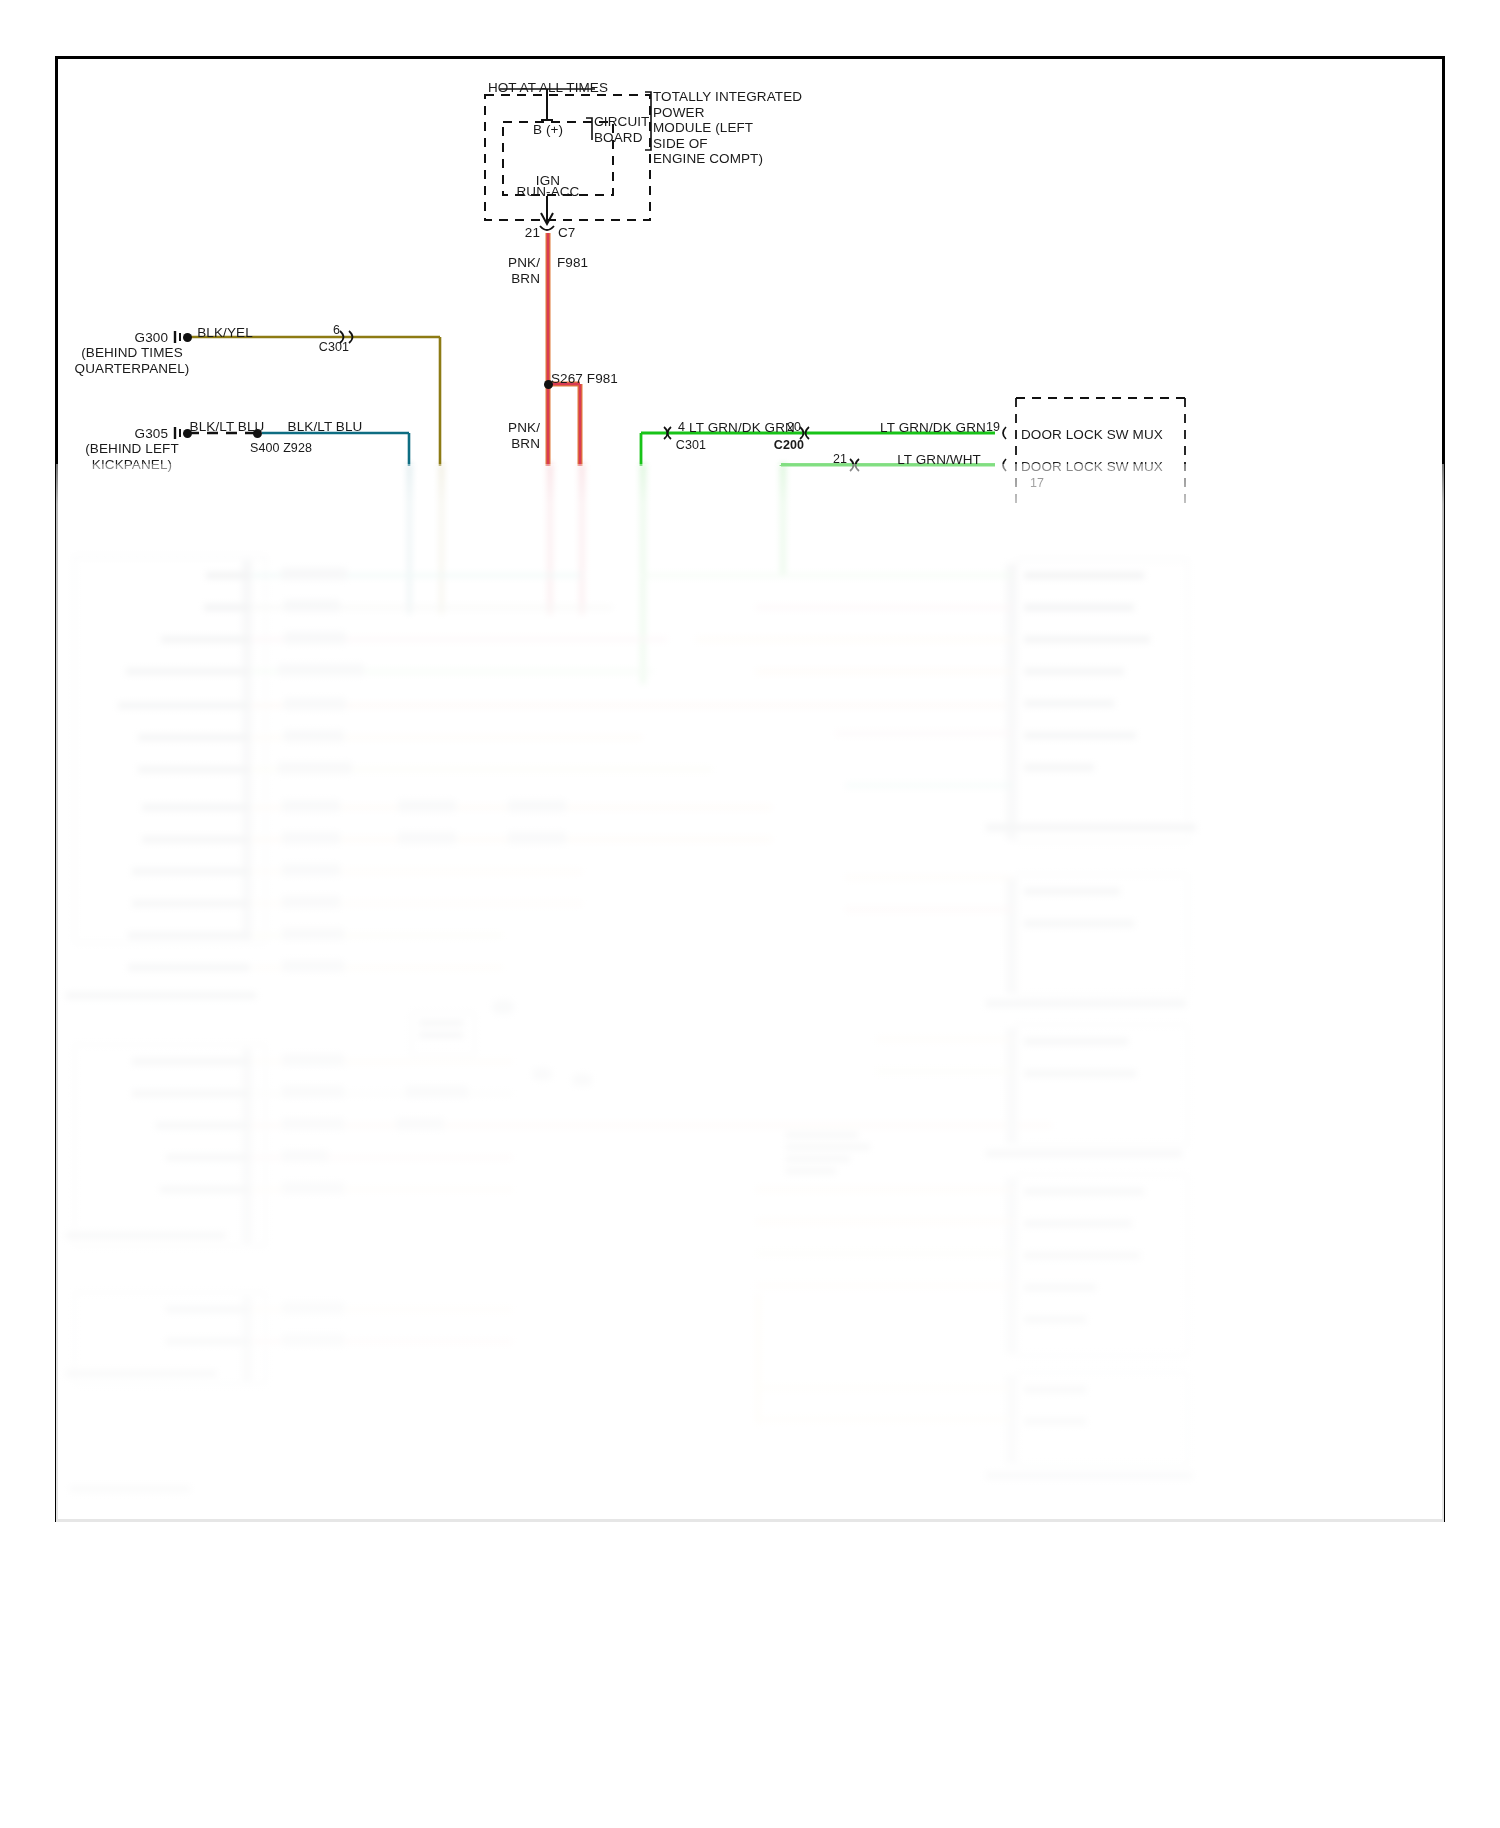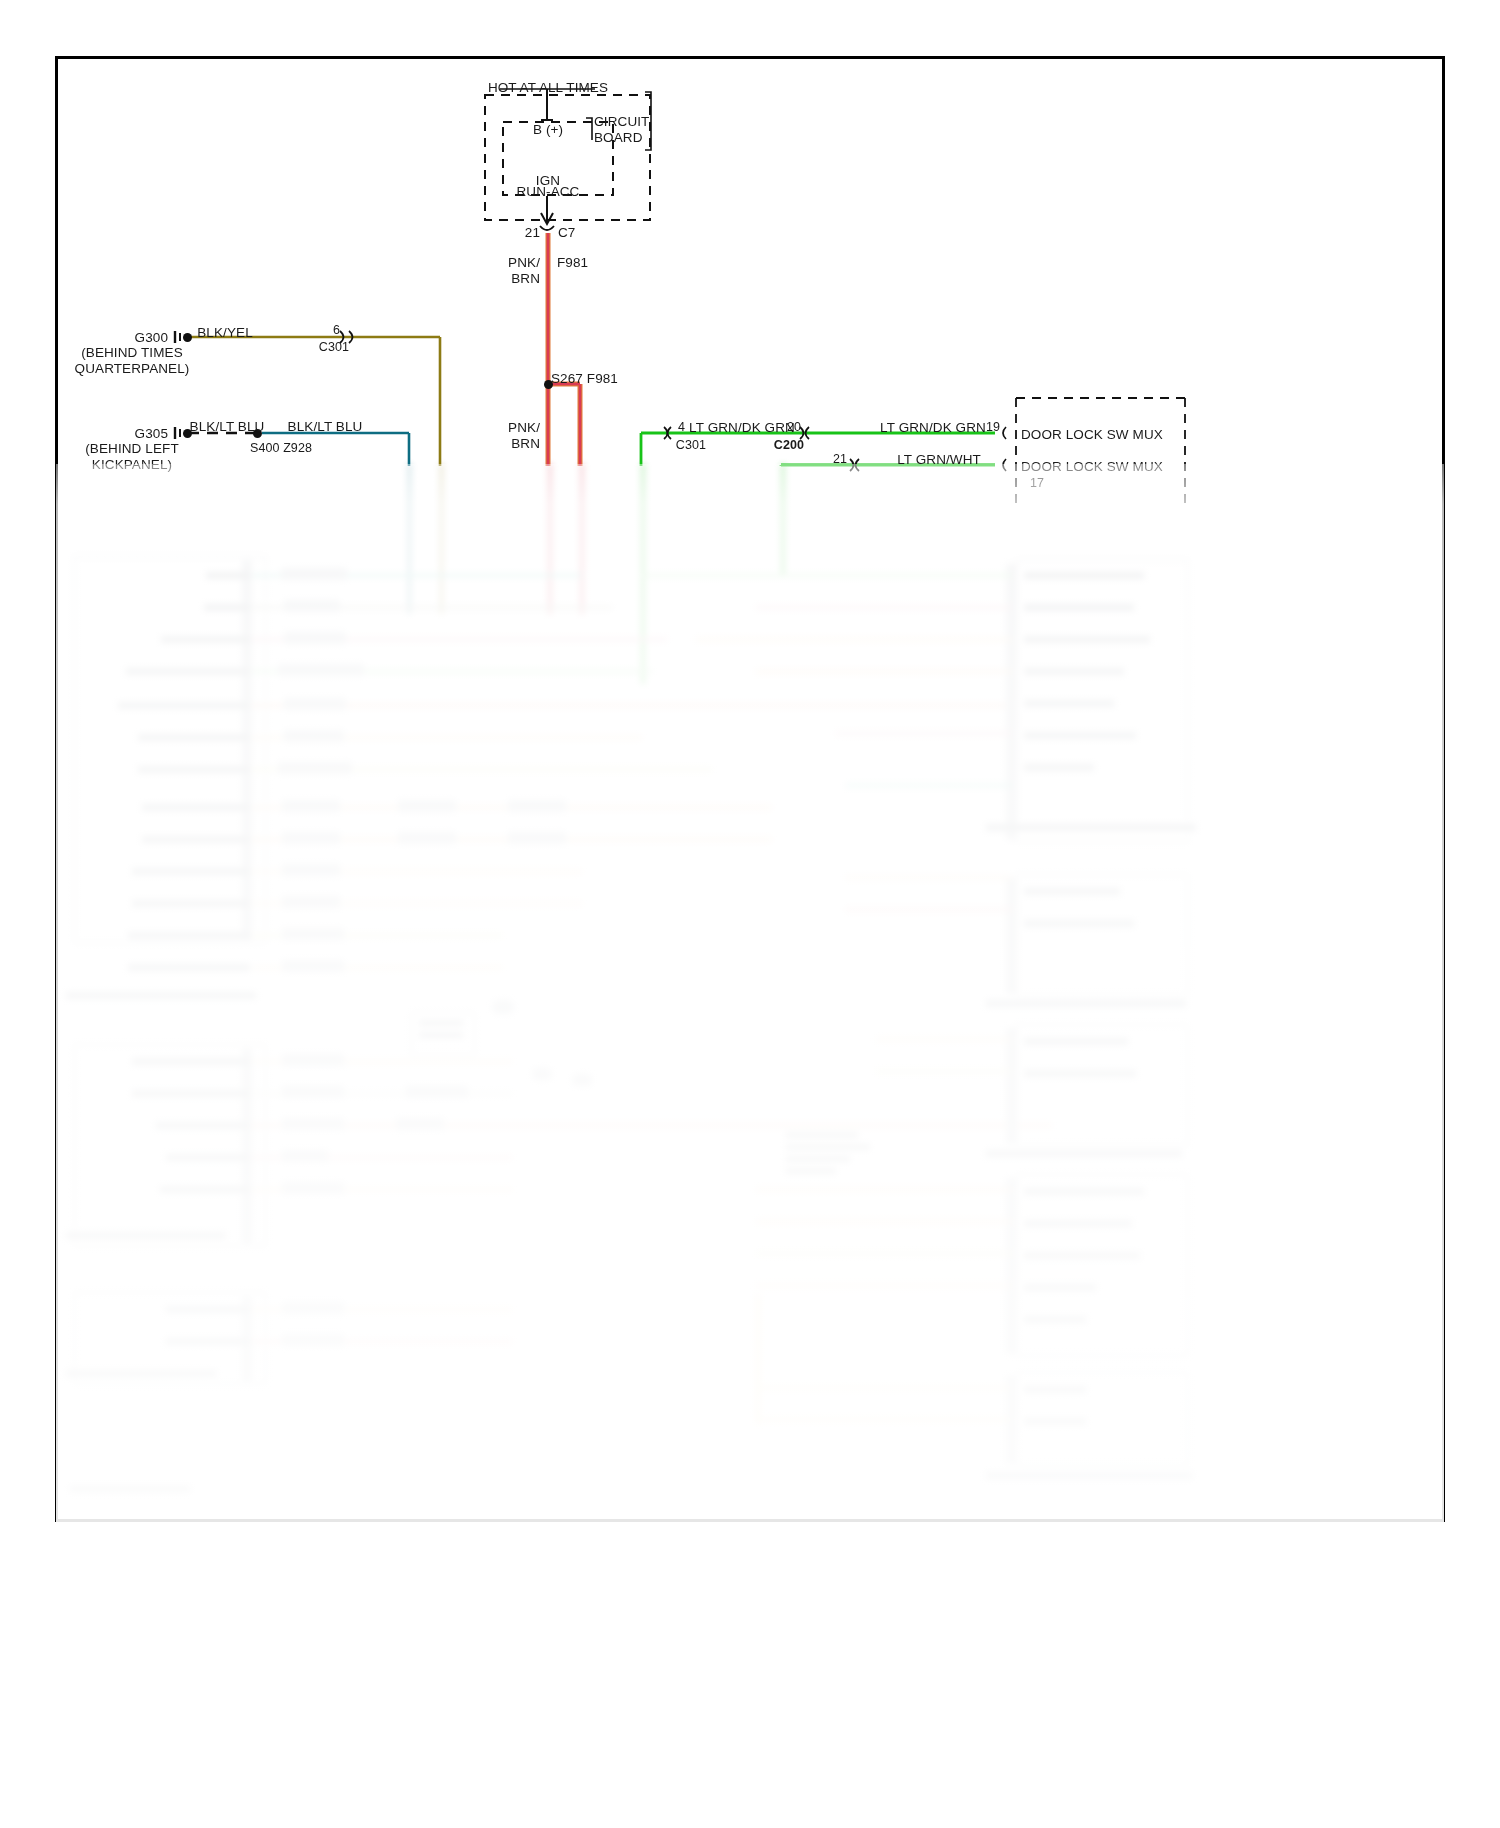--- a/index.html
+++ b/index.html
@@ -95,20 +95,25 @@
   <div class="node" style="left:183px;top:428.5px;"></div>
 
   <div class="node" style="left:253px;top:428.5px;"></div>
 
   <div class="lbl c" style="left:548px;top:80px;">HOT AT ALL TIMES</div>
   <div class="lbl c" style="left:548px;top:122px;">B (+)</div>
   <div class="lbl" style="left:594px;top:114px;">CIRCUIT
 BOARD</div>
   <div class="lbl c" style="left:548px;top:173px;">IGN</div>
   <div class="lbl c" style="left:548px;top:184px;">RUN-ACC</div>
+  <div class="lbl" style="left:653px;top:89px;">TOTALLY INTEGRATED
+POWER
+MODULE (LEFT
+SIDE OF
+ENGINE COMPT)</div>
   <div class="lbl r" style="left:540px;top:225px;">21</div>
   <div class="lbl" style="left:558px;top:225px;text-align:center;">C7</div>
 
   <div class="lbl r" style="left:540px;top:255px;">PNK/
 BRN</div>
   <div class="lbl" style="left:557px;top:255px;">F981</div>
   <div class="lbl r" style="left:540px;top:420px;">PNK/
 BRN</div>
   <div class="lbl" style="left:551px;top:371px;">S267 F981</div>
 

